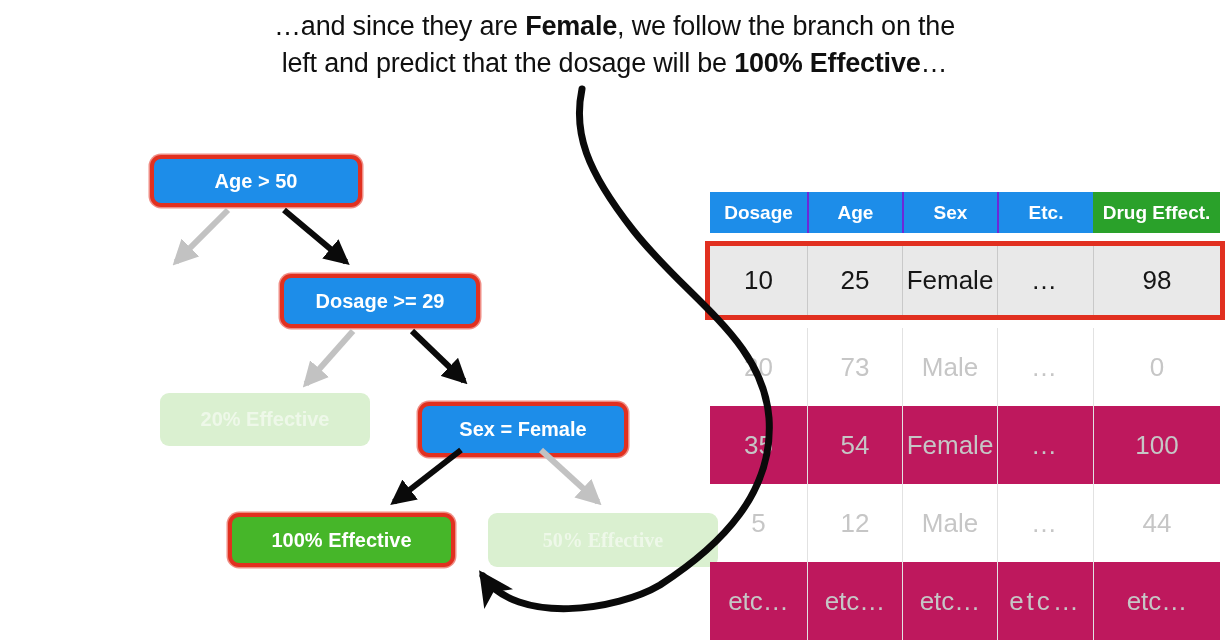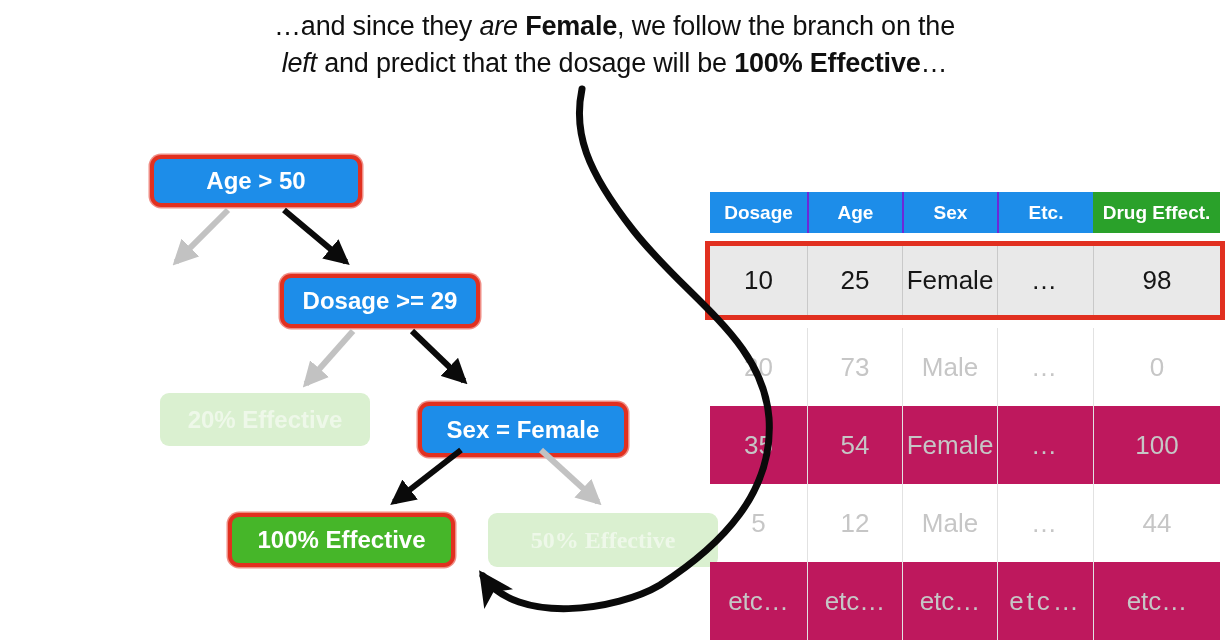--- a/index.html
+++ b/index.html
@@ -5,26 +5,26 @@
   html,body{margin:0;padding:0;background:#ffffff;}
   .canvas{
     position:relative;width:1229px;height:640px;background:#ffffff;
     font-family:"Liberation Sans",sans-serif;overflow:hidden;
   }
   
   .title{
     position:absolute;top:8px;left:0;width:1229px;text-align:center;
     font-size:27px;line-height:37px;color:#101010;letter-spacing:-.2px;
   }
-  .title .i{font-style:italic;}
+  .title .i{}
   .title .b{font-weight:bold;}
   
   .node{
     position:absolute;box-sizing:border-box;display:flex;align-items:center;justify-content:center;
-    font-weight:bold;font-size:24px;color:#ffffff;border-radius:11px;white-space:nowrap;
+    font-weight:bold;font-size:20px;color:#ffffff;border-radius:11px;white-space:nowrap;
   }
   .decision{
     background:#1d8de9;border:4px solid #e13020;
     box-shadow:0 0 0 1.5px rgba(225,48,32,.55);
   }
   .leaf-selected{
     background:#46b629;border:4px solid #e13020;
     box-shadow:0 0 0 1.5px rgba(225,48,32,.55);
   }
   .leaf-faded{

